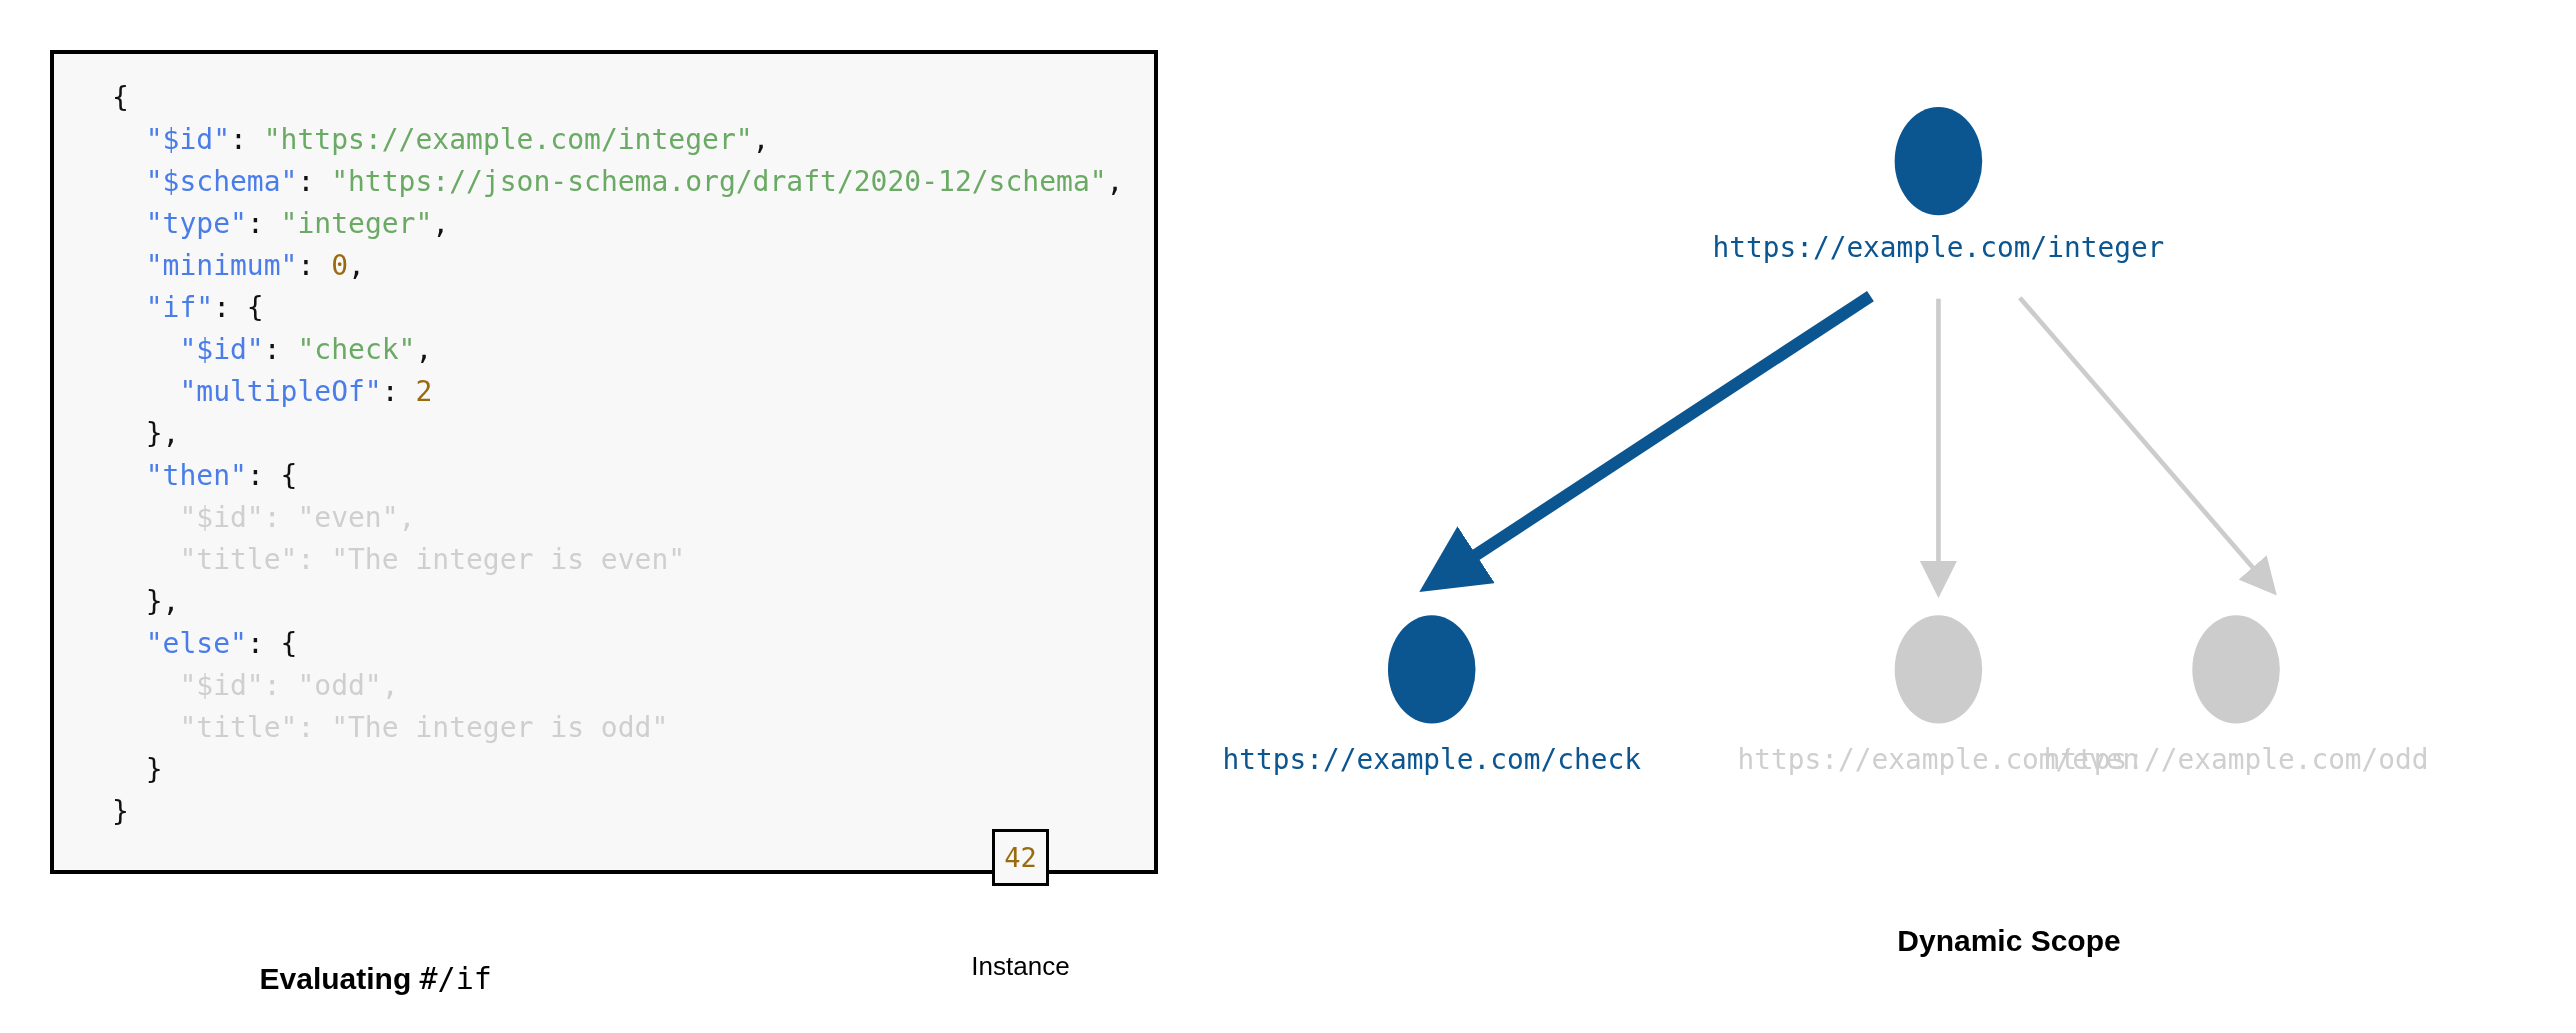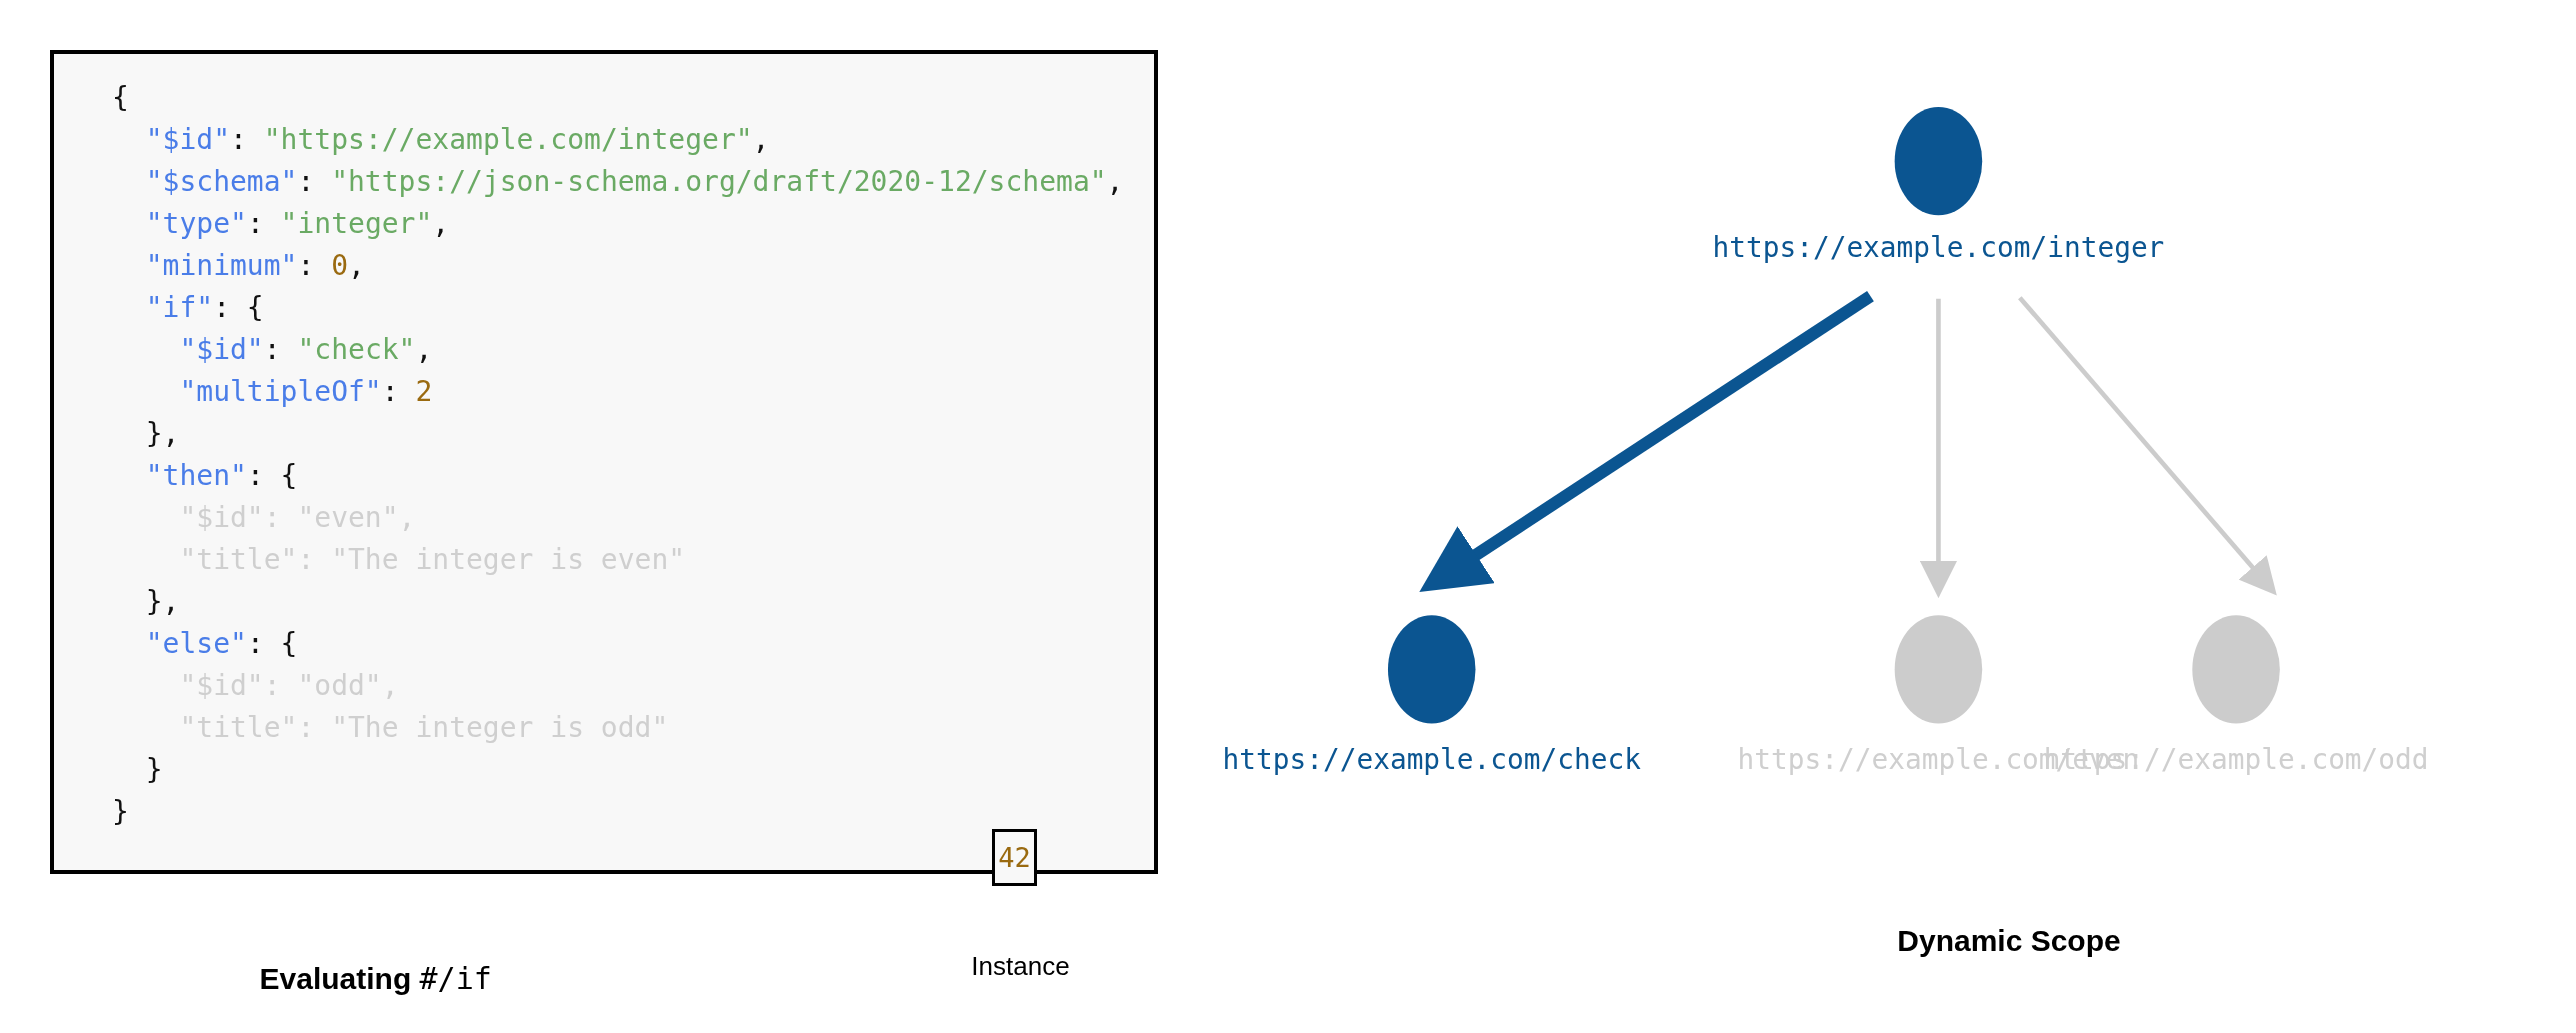--- a/index.html
+++ b/index.html
@@ -51,21 +51,21 @@
   #code .s   { color: #6aaa64; }       
   #code .n   { color: #9a6a10; }       
   #code .p   { color: #111111; }       
   #code .dim { color: #cfcfcf; }       
 
   
   #instance-chip {
     position: absolute;
     left: 992px;
     top: 829px;
-    width: 45px;
+    width: 57px;
     height: 57px;
     background: #f8f8f8;
     border: 3.6px solid #000000;
     box-sizing: border-box;
     display: flex;
     align-items: center;
     justify-content: center;
     font-family: "DejaVu Sans Mono", "Liberation Mono", monospace;
     font-size: 27px;
     color: #9a6a10;

